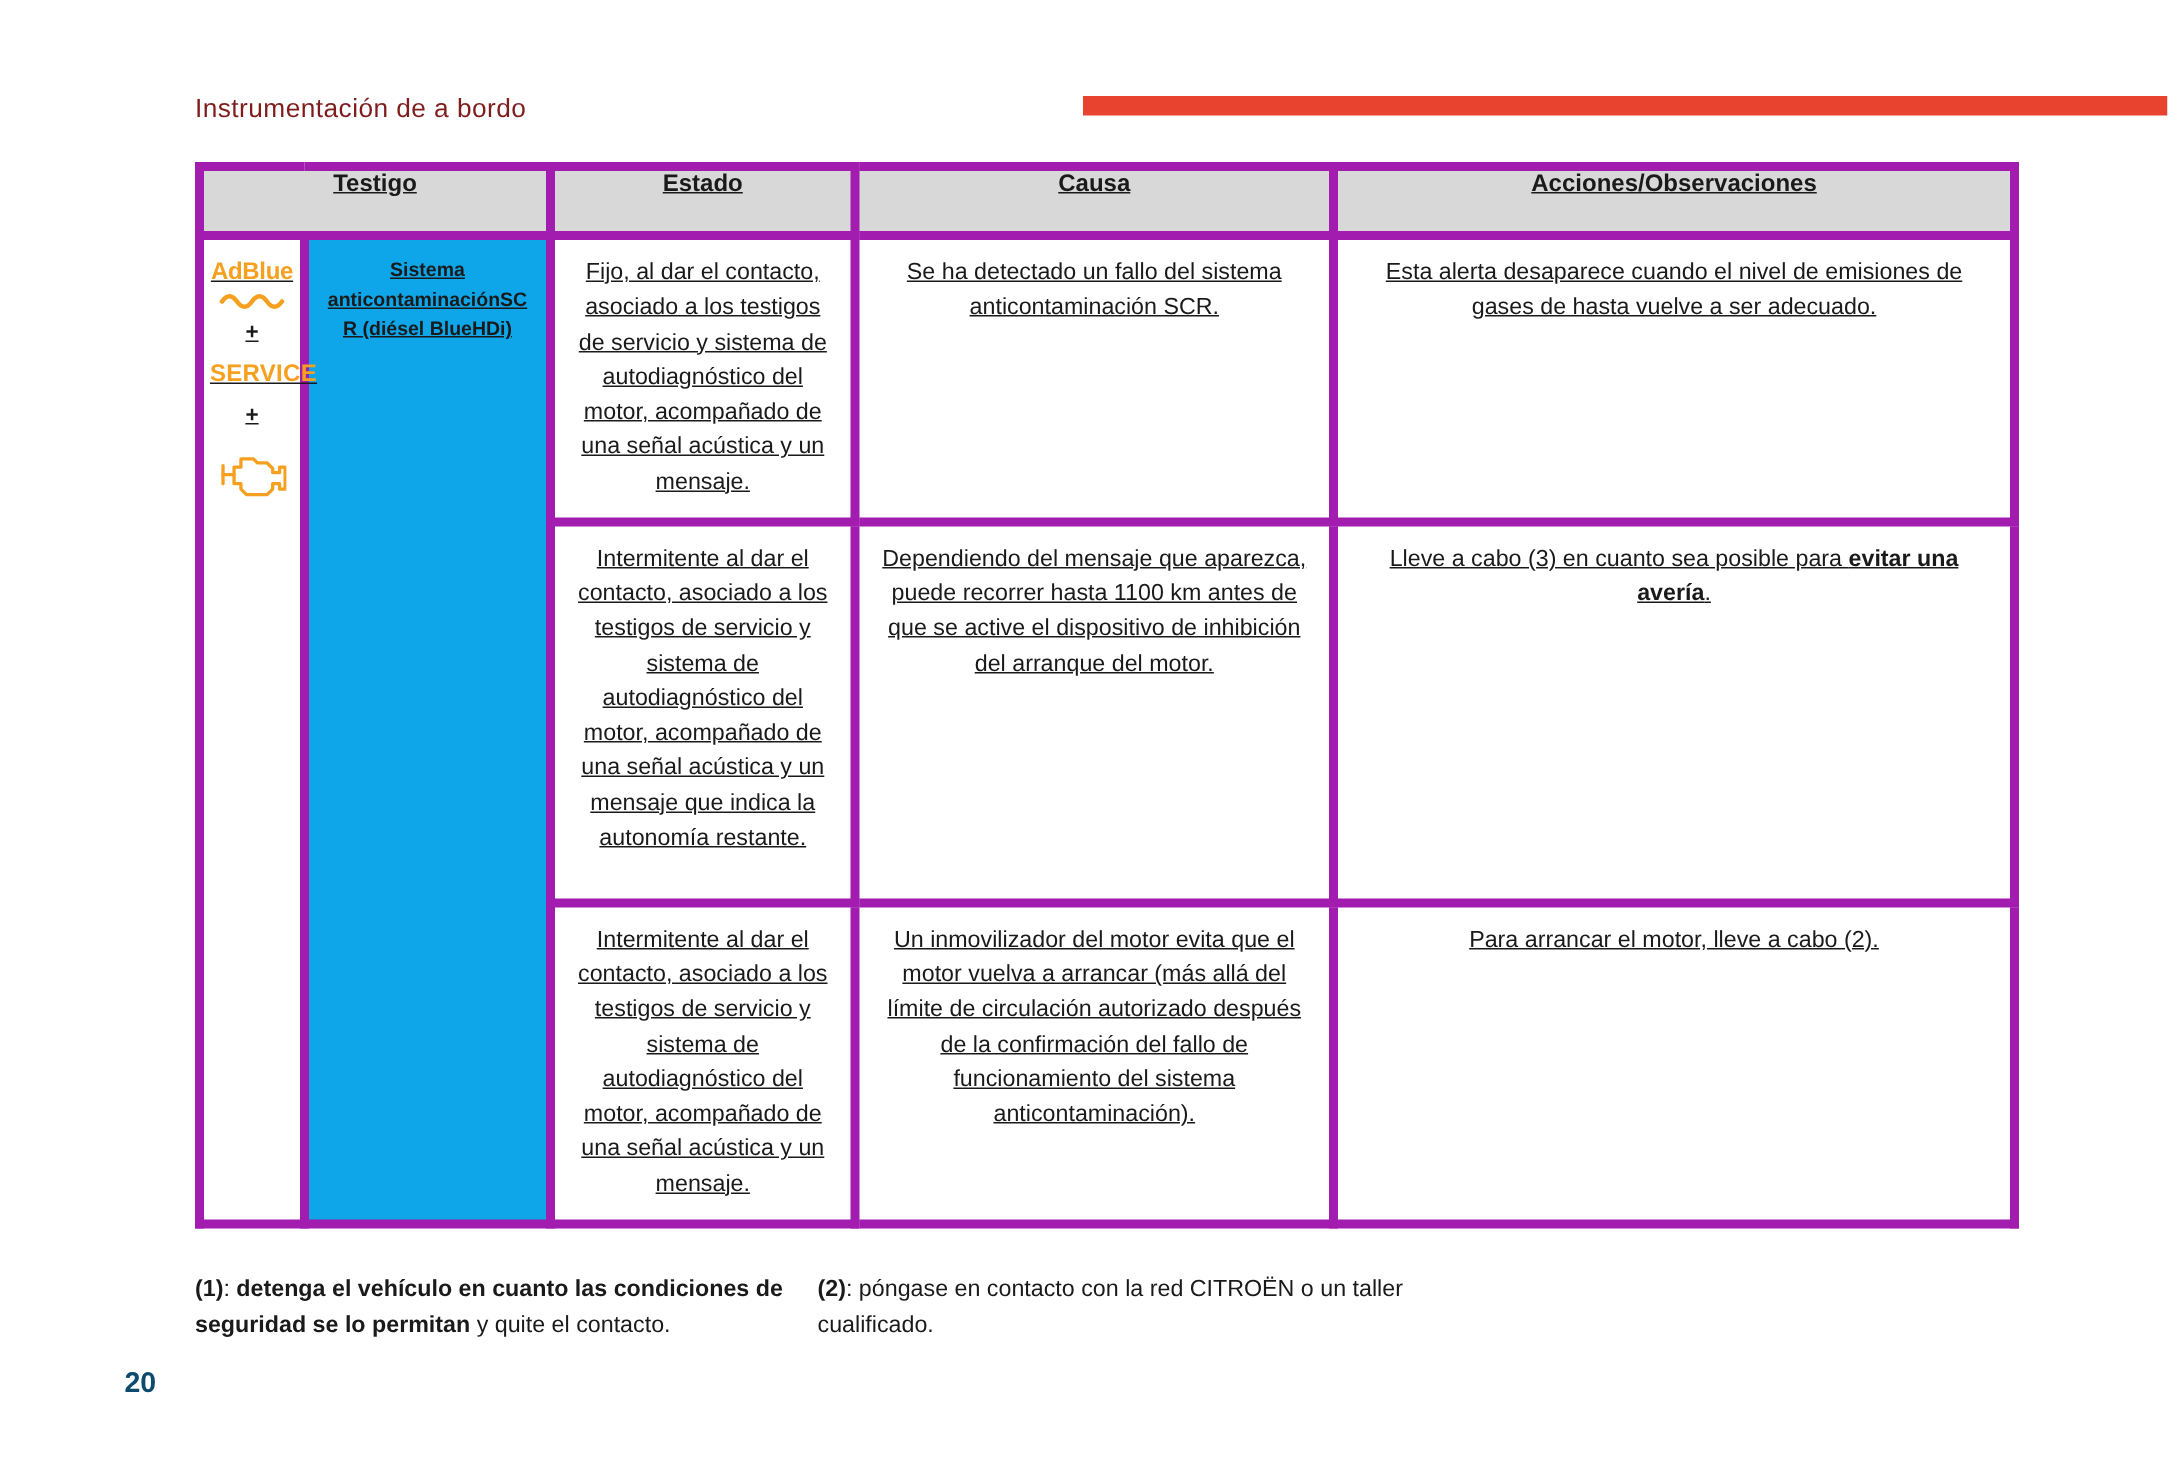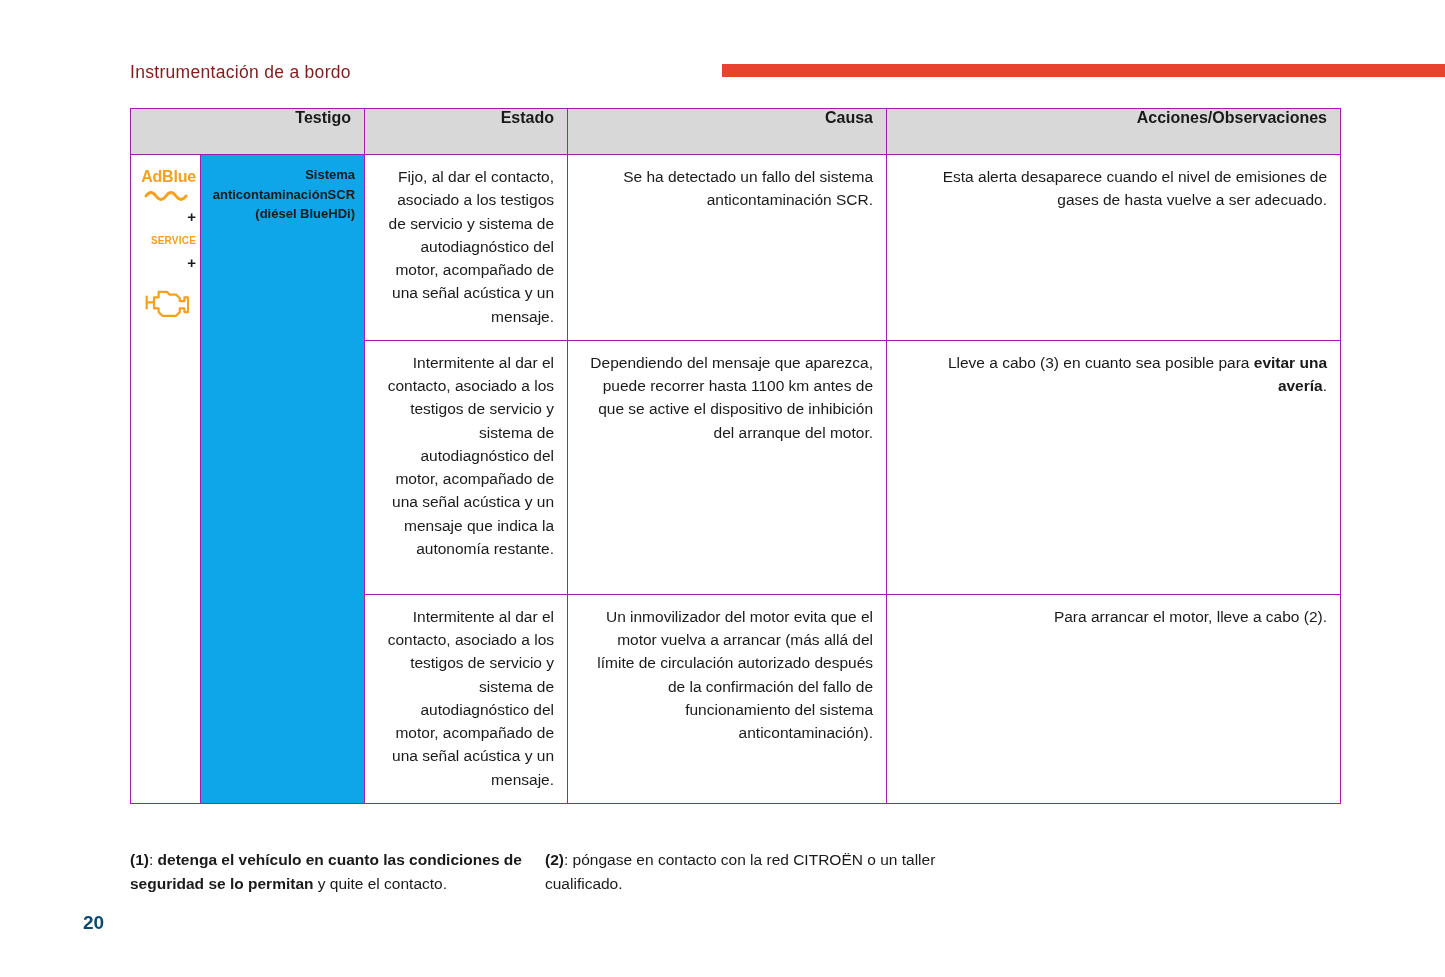--- a/index.html
+++ b/index.html
@@ -14,41 +14,41 @@
   }
   .accent-bar {
     position:absolute; left:722px; top:64px; right:0; height:13px;
     background:#e8432e;
   }
   table.main {
     position:absolute; left:130px; top:108px; width:1210px;
     border-collapse:collapse; table-layout:fixed;
   }
   table.main th, table.main td {
-    border:1px solid #a21caf; vertical-align:top; text-align:right;
+    border:6px solid #a21caf; vertical-align:top; text-align:center;text-decoration:underline;
   }
   thead th {
     background:#d8d8d8; font-size:16px; font-weight:bold;
     padding:0 13px; height:46px; vertical-align:middle;
   }
   tbody td {
     font-size:15.5px; line-height:1.5; padding:10px 13px 12px 13px;
   }
   td.icon-cell { text-align:center; padding:10px 4px;margin-top:40px; }
   td.system-cell {
     background:#0ea5e9; font-weight:bold; font-size:13px;
     line-height:1.5; padding:10px 9px; word-wrap:break-word;
   }
   .adblue-label {
     color:#f5a01e; font-weight:bold; font-size:16px; letter-spacing:-.2px;
   }
   .wave-icon { display:block; margin:1px auto 2px auto; }
   .plus-sign { font-size:15px; font-weight:bold; color:#1a1a1a; margin:4px 0; }
   .service-label {
-    color:#f5a01e; font-weight:bold; font-size:10px; letter-spacing:.2px;
+    color:#f5a01e; font-weight:bold; font-size:16px; letter-spacing:.2px;
     margin:2px 0;
   }
   .engine-icon { display:block; margin:10px auto 0 auto; }
   .footnotes {
     position:absolute; left:130px; top:848px; width:1230px;
     display:flex; flex-direction:row;
   }
   .footnote {
     font-size:15.5px; line-height:1.55;
   }

